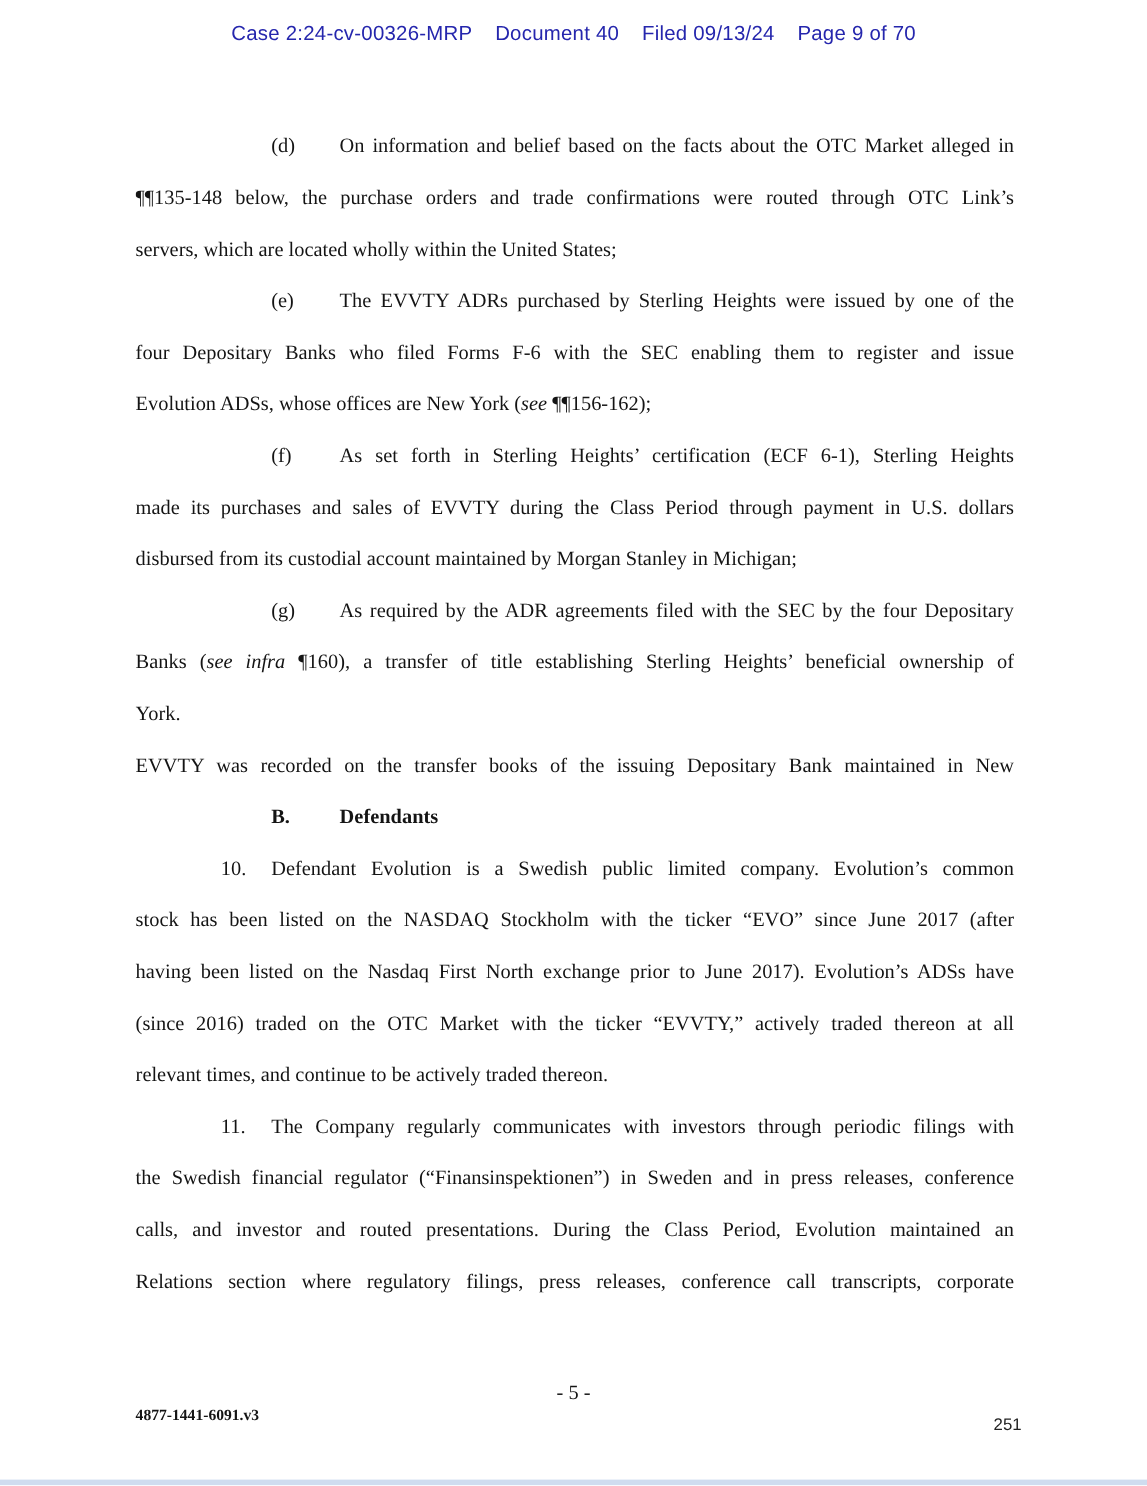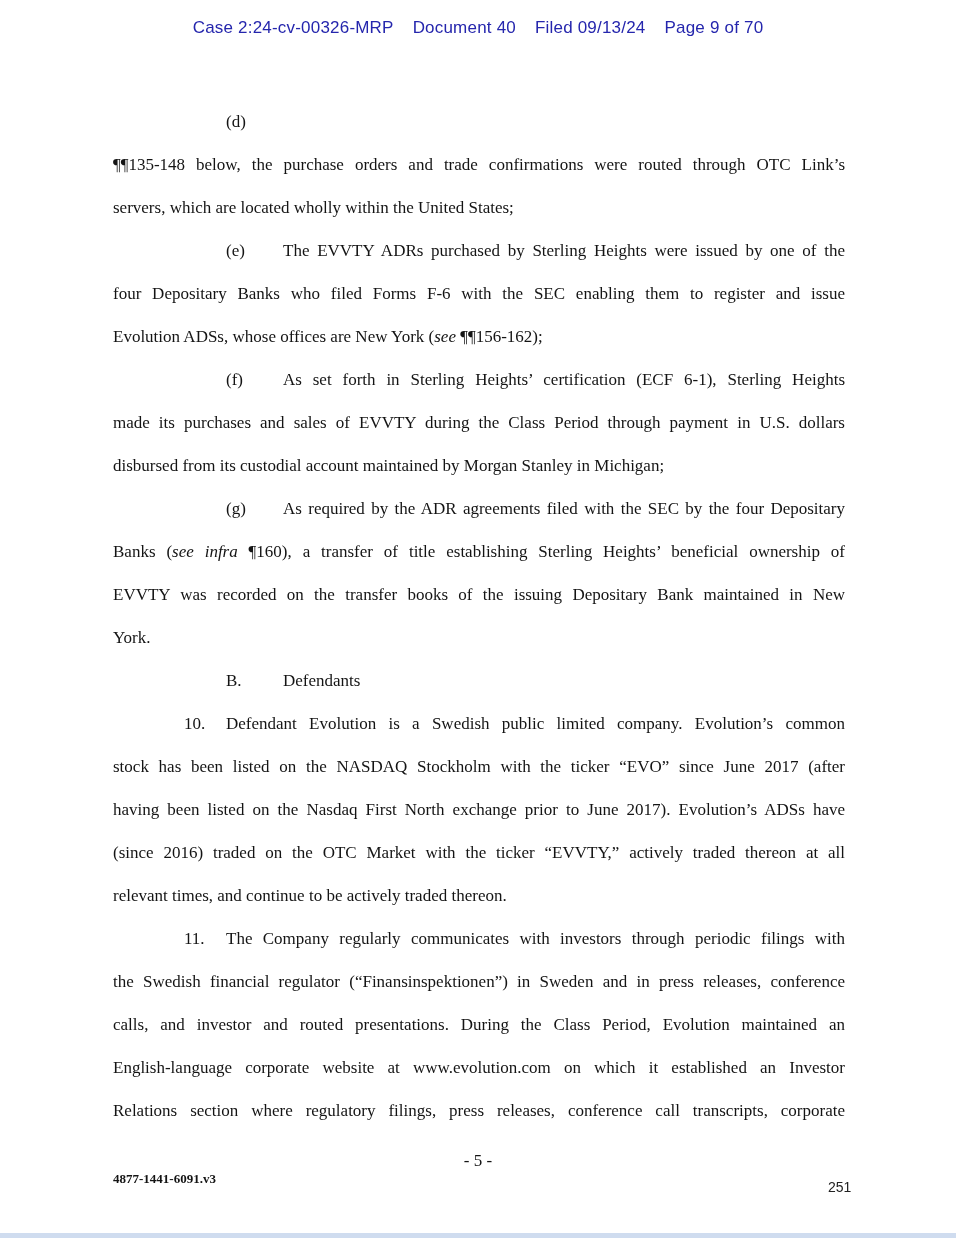--- a/index.html
+++ b/index.html
@@ -60,21 +60,21 @@
     position: relative;
     padding-left: 113px;
   }
   .ln.first-num .plabel {
     position: absolute;
     left: 55px;
     top: 0;
     margin-left: 16px;
   }
   .ln.heading {
-    font-weight: normal;
+    font-weight: bold;
     padding-left: 113px;
     text-align: right;
     text-align-last: left;
   }
   .ln.heading .hlabel {
     display: inline-block;
     width: 57px;
   }
   .it { font-style: italic; }
   
@@ -122,20 +122,21 @@
     <span>Case 2:24-cv-00326-MRP</span>
     <span>Document 40</span>
     <span>Filed 09/13/24</span>
     <span>Page 9 of 70</span>
   </div>
 
   <div class="body-block">
 
     <div class="ln first-letter">
       <span class="plabel">(d)</span>
+      <span>On information and belief based on the facts about the OTC Market alleged in</span>
     </div>
     <div class="ln">¶¶135-148 below, the purchase orders and trade confirmations were routed through OTC Link’s</div>
     <div class="ln last">servers, which are located wholly within the United States;</div>
 
     <div class="ln first-letter">
       <span class="plabel">(e)</span>
       <span>The EVVTY ADRs purchased by Sterling Heights were issued by one of the</span>
     </div>
     <div class="ln">four Depositary Banks who filed Forms F-6 with the SEC enabling them to register and issue</div>
     <div class="ln last"><span>Evolution ADSs, whose offices are New York (</span><span class="it">see</span><span> ¶¶156-162);</span></div>
@@ -145,43 +146,42 @@
       <span>As set forth in Sterling Heights’ certification (ECF 6-1), Sterling Heights</span>
     </div>
     <div class="ln">made its purchases and sales of EVVTY during the Class Period through payment in U.S. dollars</div>
     <div class="ln last">disbursed from its custodial account maintained by Morgan Stanley in Michigan;</div>
 
     <div class="ln first-letter">
       <span class="plabel">(g)</span>
       <span>As required by the ADR agreements filed with the SEC by the four Depositary</span>
     </div>
     <div class="ln"><span>Banks (</span><span class="it">see infra</span><span> ¶160), a transfer of title establishing Sterling Heights’ beneficial ownership of</span></div>
+    <div class="ln last">York.</div>
     <div class="ln">EVVTY was recorded on the transfer books of the issuing Depositary Bank maintained in New</div>
-    <div class="ln last">York.</div>
 
     <div class="ln heading">
       <span class="hlabel">B.</span><span>Defendants</span>
     </div>
 
     <div class="ln first-num">
       <span class="plabel">10.</span>
       <span>Defendant Evolution is a Swedish public limited company.  Evolution’s common</span>
     </div>
     <div class="ln">stock has been listed on the NASDAQ Stockholm with the ticker “EVO” since June 2017 (after</div>
     <div class="ln">having been listed on the Nasdaq First North exchange prior to June 2017).  Evolution’s ADSs have</div>
     <div class="ln">(since 2016) traded on the OTC Market with the ticker “EVVTY,” actively traded thereon at all</div>
     <div class="ln last">relevant times, and continue to be actively traded thereon.</div>
 
     <div class="ln first-num">
       <span class="plabel">11.</span>
       <span>The Company regularly communicates with investors through periodic filings with</span>
     </div>
     <div class="ln">the Swedish financial regulator (“Finansinspektionen”) in Sweden and in press releases, conference</div>
     <div class="ln">calls, and investor and routed presentations.  During the Class Period, Evolution maintained an</div>
-    <div class="ln">English-language corporate website at www.evolution.com on which it established an Investor</div>
     <div class="ln">Relations section where regulatory filings, press releases, conference call transcripts, corporate</div>
 
   </div>
 
   <div class="footer-pagenum">- 5 -</div>
   <div class="doc-id">4877-1441-6091.v3</div>
   <div class="bates-num">251</div>
 
   <div class="bottom-edge"></div>
 

